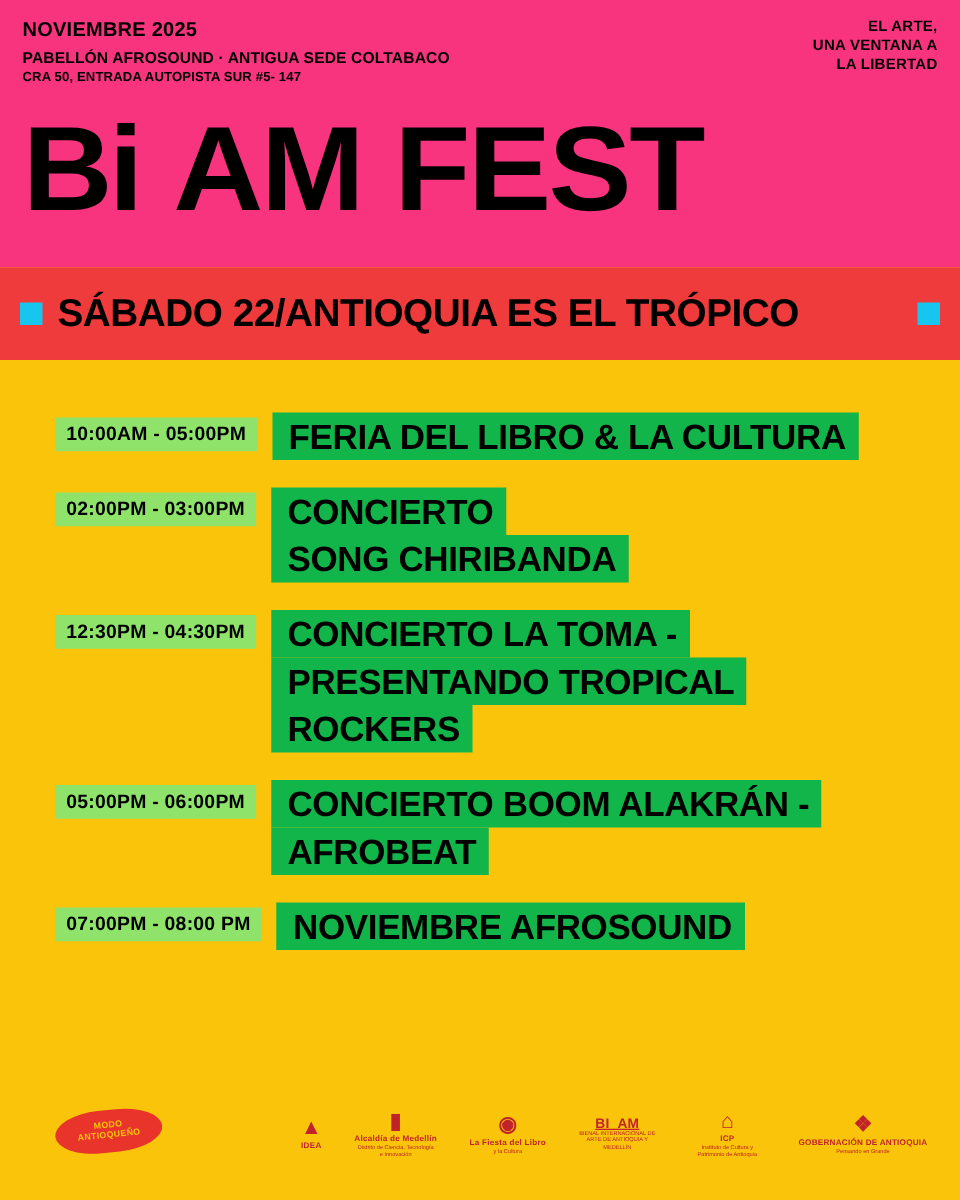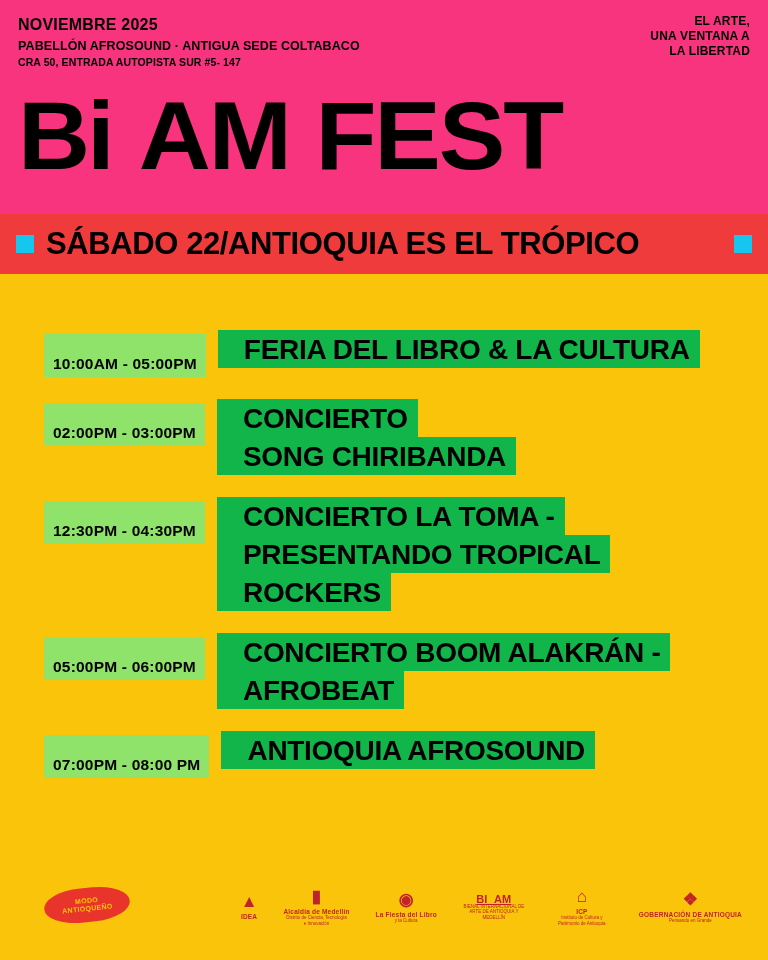--- a/index.html
+++ b/index.html
@@ -75,21 +75,21 @@
     transform-origin: left center;
     z-index: 5;
   }
   .bigtitle .thin-i { letter-spacing: -3px; }
   .bigtitle .gap { display: inline-block; width: 26px; }
 
   
   .sub-band {
     position: absolute;
     top: 214px; left: 0;
-    width: 768px; height: 60px;
+    width: 768px; height: 74px;
     background: #ef3b3b;
     display: flex;
     align-items: center;
     z-index: 4;
   }
   .sub-sq {
     width: 18px; height: 18px;
     background: #16c6ef;
     flex: 0 0 auto;
   }
@@ -115,39 +115,39 @@
     margin-bottom: 22px;
     padding-left: 44px;
   }
   .time {
     display: inline-block;
     background: #8fe36b;
     color: #000;
     font-size: 15.5px;
     font-weight: bold;
     letter-spacing: 0.2px;
-    padding: 22px 9px 6px 9px;
+    padding: 6px 9px 6px 9px;
     line-height: 15px;
     vertical-align: top;
     margin-top: 4px;
   }
   .titles {
     display: inline-block;
     vertical-align: top;
     margin-left: 12px;
   }
   .tline {
     display: block;
     background: #11b54a;
     color: #000;
     font-size: 28px;
     font-weight: bold;
     line-height: 29px;
     letter-spacing: -0.3px;
-    padding: 5px 10px 4px 26px;
+    padding: 5px 10px 4px 13px;
     width: fit-content;
     white-space: nowrap;
   }
 
   
   .footer {
     position: absolute;
     bottom: 22px; left: 0;
     width: 768px;
     height: 56px;
@@ -235,21 +235,21 @@
     <div class="sub-sq sq-left"></div>
     <div class="sub-text">SÁBADO 22/ANTIOQUIA ES EL TRÓPICO</div>
     <div class="sub-sq sq-right"></div>
   </div>
 
   <div class="schedule">
       <div class="row"><div class="time">10:00AM - 05:00PM</div><div class="titles"><div class="tline">FERIA DEL LIBRO &amp; LA CULTURA</div></div></div>
       <div class="row"><div class="time">02:00PM - 03:00PM</div><div class="titles"><div class="tline">CONCIERTO</div><div class="tline">SONG CHIRIBANDA</div></div></div>
       <div class="row"><div class="time">12:30PM - 04:30PM</div><div class="titles"><div class="tline">CONCIERTO LA TOMA -</div><div class="tline">PRESENTANDO TROPICAL</div><div class="tline">ROCKERS</div></div></div>
       <div class="row"><div class="time">05:00PM - 06:00PM</div><div class="titles"><div class="tline">CONCIERTO BOOM ALAKRÁN -</div><div class="tline">AFROBEAT</div></div></div>
-      <div class="row"><div class="time">07:00PM - 08:00 PM</div><div class="titles"><div class="tline">ANTIOQUIA AFROSOUND</div></div></div>
+      <div class="row"><div class="time">07:00PM - 08:00 PM</div><div class="titles"><div class="tline">NOVIEMBRE AFROSOUND</div></div></div>
     </div>
 
   <div class="footer">
     <div class="logo-modo">
       <span>MODO</span>
       <span>ANTIOQUEÑO</span>
     </div>
     <div class="logos-right">
         <div class="lg">
           <div class="mark">▲</div>

